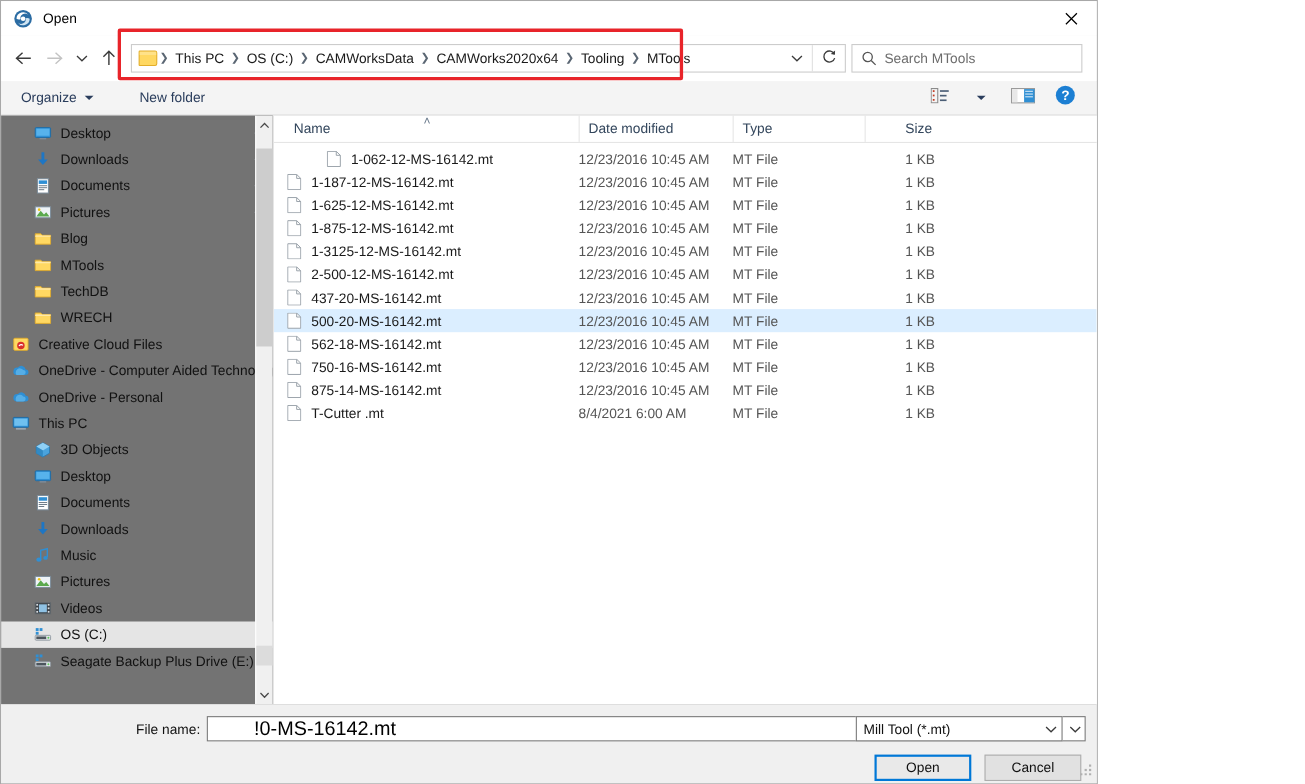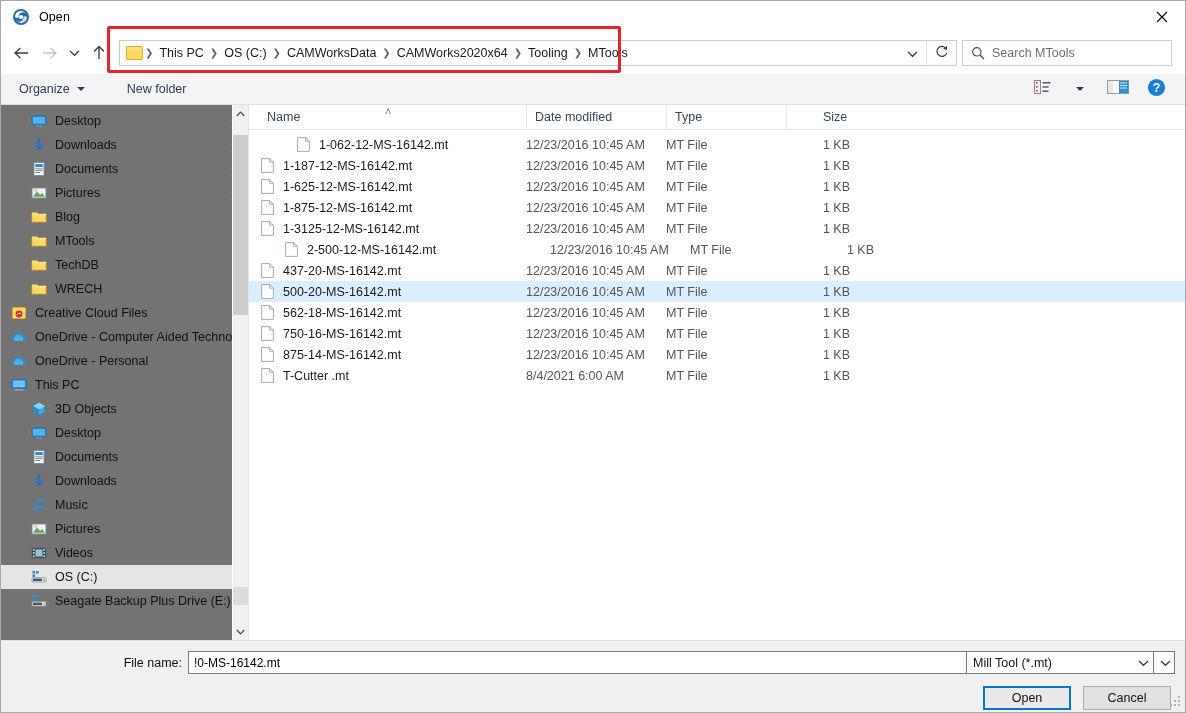--- a/index.html
+++ b/index.html
@@ -4,21 +4,21 @@
 <style>
   * { box-sizing: border-box; margin: 0; padding: 0; }
   html, body {
     width: 1186px; height: 713px;
     font-family: "Liberation Sans", sans-serif;
     background: #ffffff;
     overflow: hidden;
   }
   #dialog {
     position: relative;
-    width: 1186px; height: 713px;
+    width: 998px; height: 713px;
     background: #f0f0f0;
     border: 1px solid #a8a8a8;
     display: flex; flex-direction: column;
   }
 
   
   .titlebar {
     height: 31px; min-height: 31px;
     background: #ffffff;
     display: flex; align-items: center;
@@ -216,22 +216,22 @@
     width: 187px; text-align: right; padding-right: 6px;
     flex: 0 0 187px;
   }
   .filename-input {
     flex: 1 1 auto; height: 23px;
     border: 1px solid #7a7a7a; background: #fff;
     display: flex; align-items: center; min-width: 0;
     margin-right: 10px;
   }
   .filename-input .val {
-    font-size: 12px; color: #000; padding-left: 5px;
-    white-space: nowrap; overflow: hidden;
+    font-size: 18px; color: #000; padding-left: 5px;
+    white-space: nowrap; overflow: hidden; margin-left: 37px;
   }
   .fn-chevron { margin-left: auto; width: 18px; display:flex; align-items:center; justify-content:center; }
 
   .filter-select {
     position: absolute; right: 31px; top: 10px;
     width: 188px; height: 23px;
     border: 1px solid #7a7a7a; background: #fff;
     display: flex; align-items: center;
   }
   .filter-select .val { font-size: 12.5px; color: #111; padding-left: 6px; }
@@ -740,21 +740,21 @@
                   <path d="M8.7 0.6v3.6h3.7" fill="none" stroke="#9aa2aa" stroke-width="0.9"></path>
                 </svg>
               </span>
               <span>1-3125-12-MS-16142.mt</span>
             </div>
             <div class="c-date" style="width: 140px;">12/23/2016 10:45 AM</div>
             <div class="c-type" style="width: 120px;">MT File</div>
             <div class="c-size" style="width: 82px;">1 KB</div>
           </div>
           <div class="row">
-            <div class="c-name" style="width: 265px; margin-left: 24px;">
+            <div class="c-name" style="width: 265px;">
               <span class="fileico">
                 <svg width="13" height="15" viewBox="0 0 13 15">
                   <path d="M0.6 0.6h8.1l3.7 3.6v10.2H0.6z" fill="#ffffff" stroke="#9aa2aa" stroke-width="0.9"></path>
                   <path d="M8.7 0.6v3.6h3.7" fill="none" stroke="#9aa2aa" stroke-width="0.9"></path>
                 </svg>
               </span>
               <span>2-500-12-MS-16142.mt</span>
             </div>
             <div class="c-date" style="width: 140px;">12/23/2016 10:45 AM</div>
             <div class="c-type" style="width: 120px;">MT File</div>

